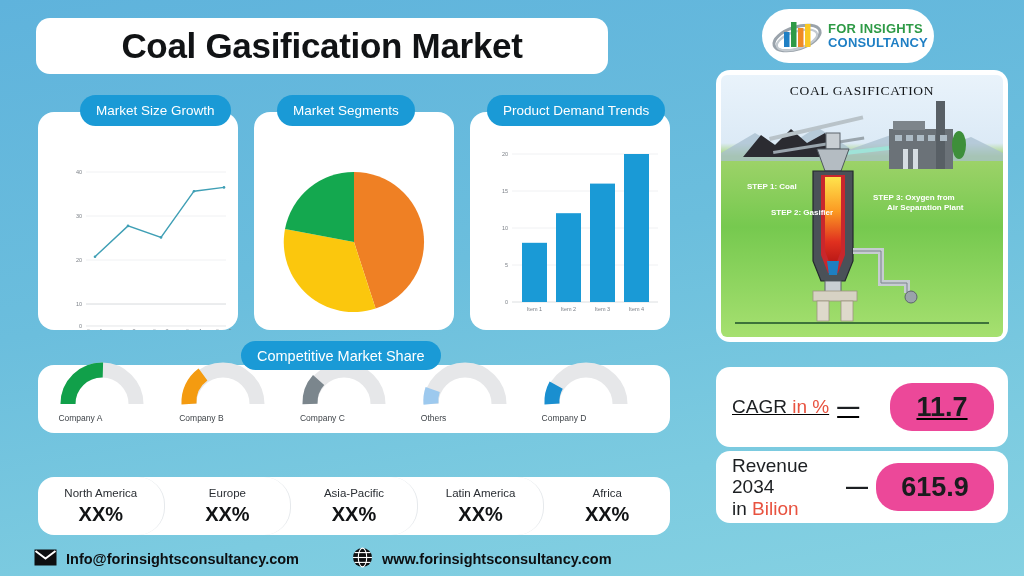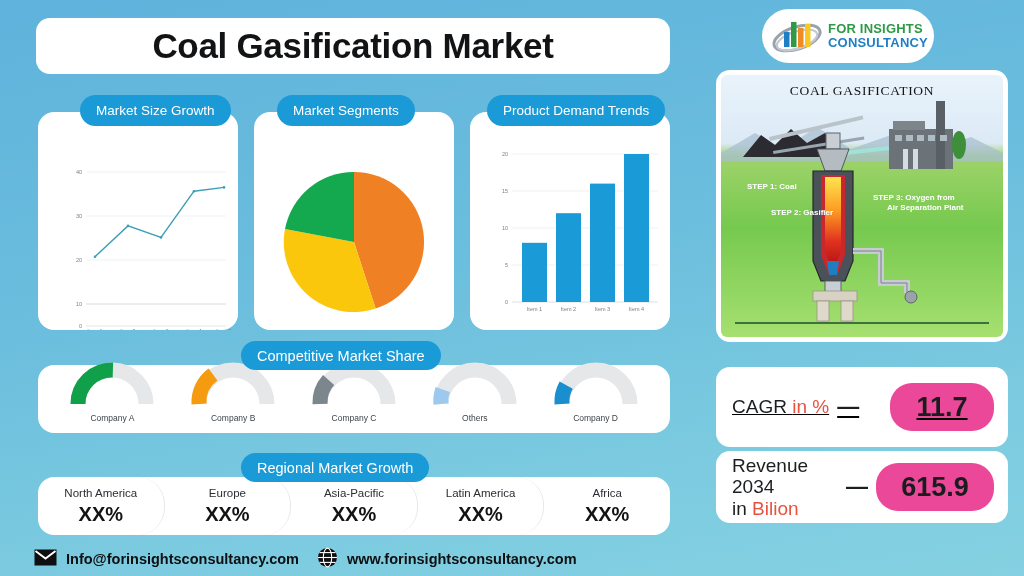--- a/index.html
+++ b/index.html
@@ -10,21 +10,21 @@
   }
   #infographic {
     position: relative;
     width: 1024px; height: 576px;
     background: linear-gradient(170deg, #5fb3dc 0%, #6bbedd 45%, #7ccbe0 78%, #85d1e2 100%);
   }
 
   
   .title-card {
     position: absolute; left: 36px; top: 18px;
-    width: 634px; height: 56px;
+    width: 572px; height: 56px;
     background: #ffffff;
     border-radius: 14px;
     display: flex; align-items: center; justify-content: center;
   }
   .title-card .title-text {
     font-size: 35px; font-weight: bold; color: #111315;
     letter-spacing: -0.3px;
   }
 
   
@@ -49,21 +49,21 @@
     z-index: 5;
   }
 
   
   .chart-body { position: absolute; left: 0; top: 0; width: 100%; height: 100%; }
   .axis-label { font-size: 5.5px; fill: #7a7f86; }
   .tick-label { font-size: 5.5px; fill: #7a7f86; }
 
   
   .gauge-card { display: flex; align-items: flex-end; justify-content: space-around; padding: 16px 14px 10px; }
-  .gauge { width: 108px; text-align: center; }
+  .gauge { width: 108px; }
   .gauge-label { font-size: 8.5px; color: #3f4449; margin-top: 3px; }
 
   
   .region-card { display: flex; }
   .region-cell {
     flex: 1; display: flex; flex-direction: column;
     align-items: center; justify-content: center; gap: 4px;
     border-right: 1px solid #e6e9ec;
     border-radius: 27px;
   }
@@ -104,21 +104,21 @@
   .stat-value {
     margin-left: auto; background: #ec4899; border-radius: 22px;
     min-width: 104px; height: 48px;
     display: flex; align-items: center; justify-content: center;
     font-size: 27px; font-weight: bold; color: #1a1c1e;
   }
 
   
   .footer {
     position: absolute; left: 0; bottom: 0; width: 1024px; height: 34px;
-    display: flex; align-items: center; gap: 18px; padding-left: 34px;
+    display: flex; align-items: center; gap: 53px; padding-left: 34px;
   }
   .footer-item { display: flex; align-items: center; gap: 9px; }
   .footer-text { font-size: 14.5px; font-weight: bold; color: #0d0f11; }
 </style>
 </head>
 <body>
 
 <div id="infographic">
 
   <div class="title-card">
@@ -254,21 +254,20 @@
 
     <div class="gauge">
       <svg width="88" height="44" viewBox="0 0 88 44">
         <path d="M10 42 A34 34 0 0 1 78 42" fill="none" stroke="#e6e7e9" stroke-width="15" stroke-linecap="butt"></path>
         <path d="M10 42 A34 34 0 0 1 14.2 23.2" fill="none" stroke="#1a8fd0" stroke-width="15" stroke-linecap="butt"></path>
       </svg>
       <div class="gauge-label">Company D</div>
     </div>
   </div>
 
-  <div class="pill" style="left:241px; top:453px; height:29px; font-size:14.5px;">Regional Market Growth</div>
   <div class="card region-card" style="left:38px; top:477px; width:632px; height:58px;">
     <div class="region-cell">
       <div class="region-name">North America</div>
       <div class="region-value">XX%</div>
     </div>
     <div class="region-cell">
       <div class="region-name">Europe</div>
       <div class="region-value">XX%</div>
     </div>
     <div class="region-cell">

